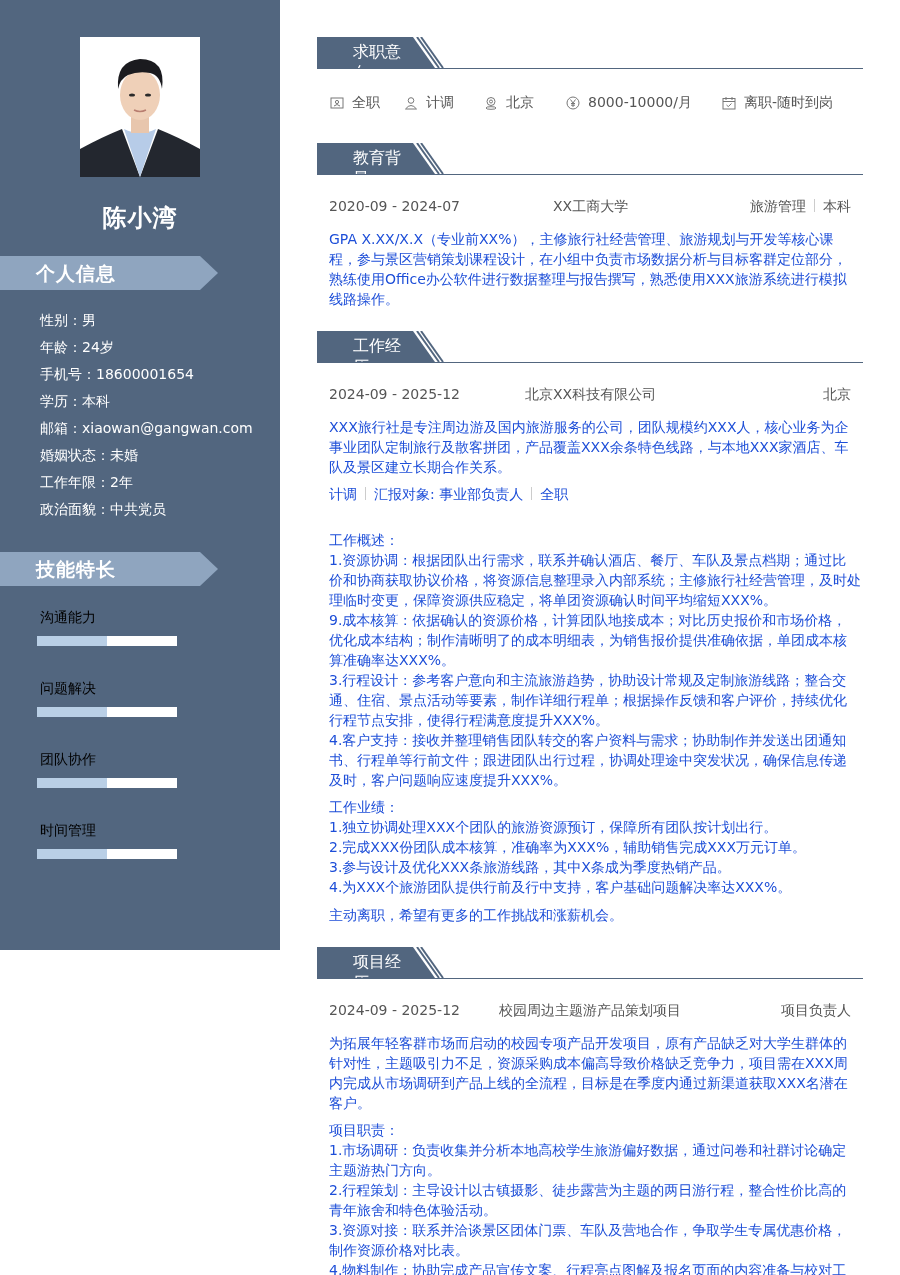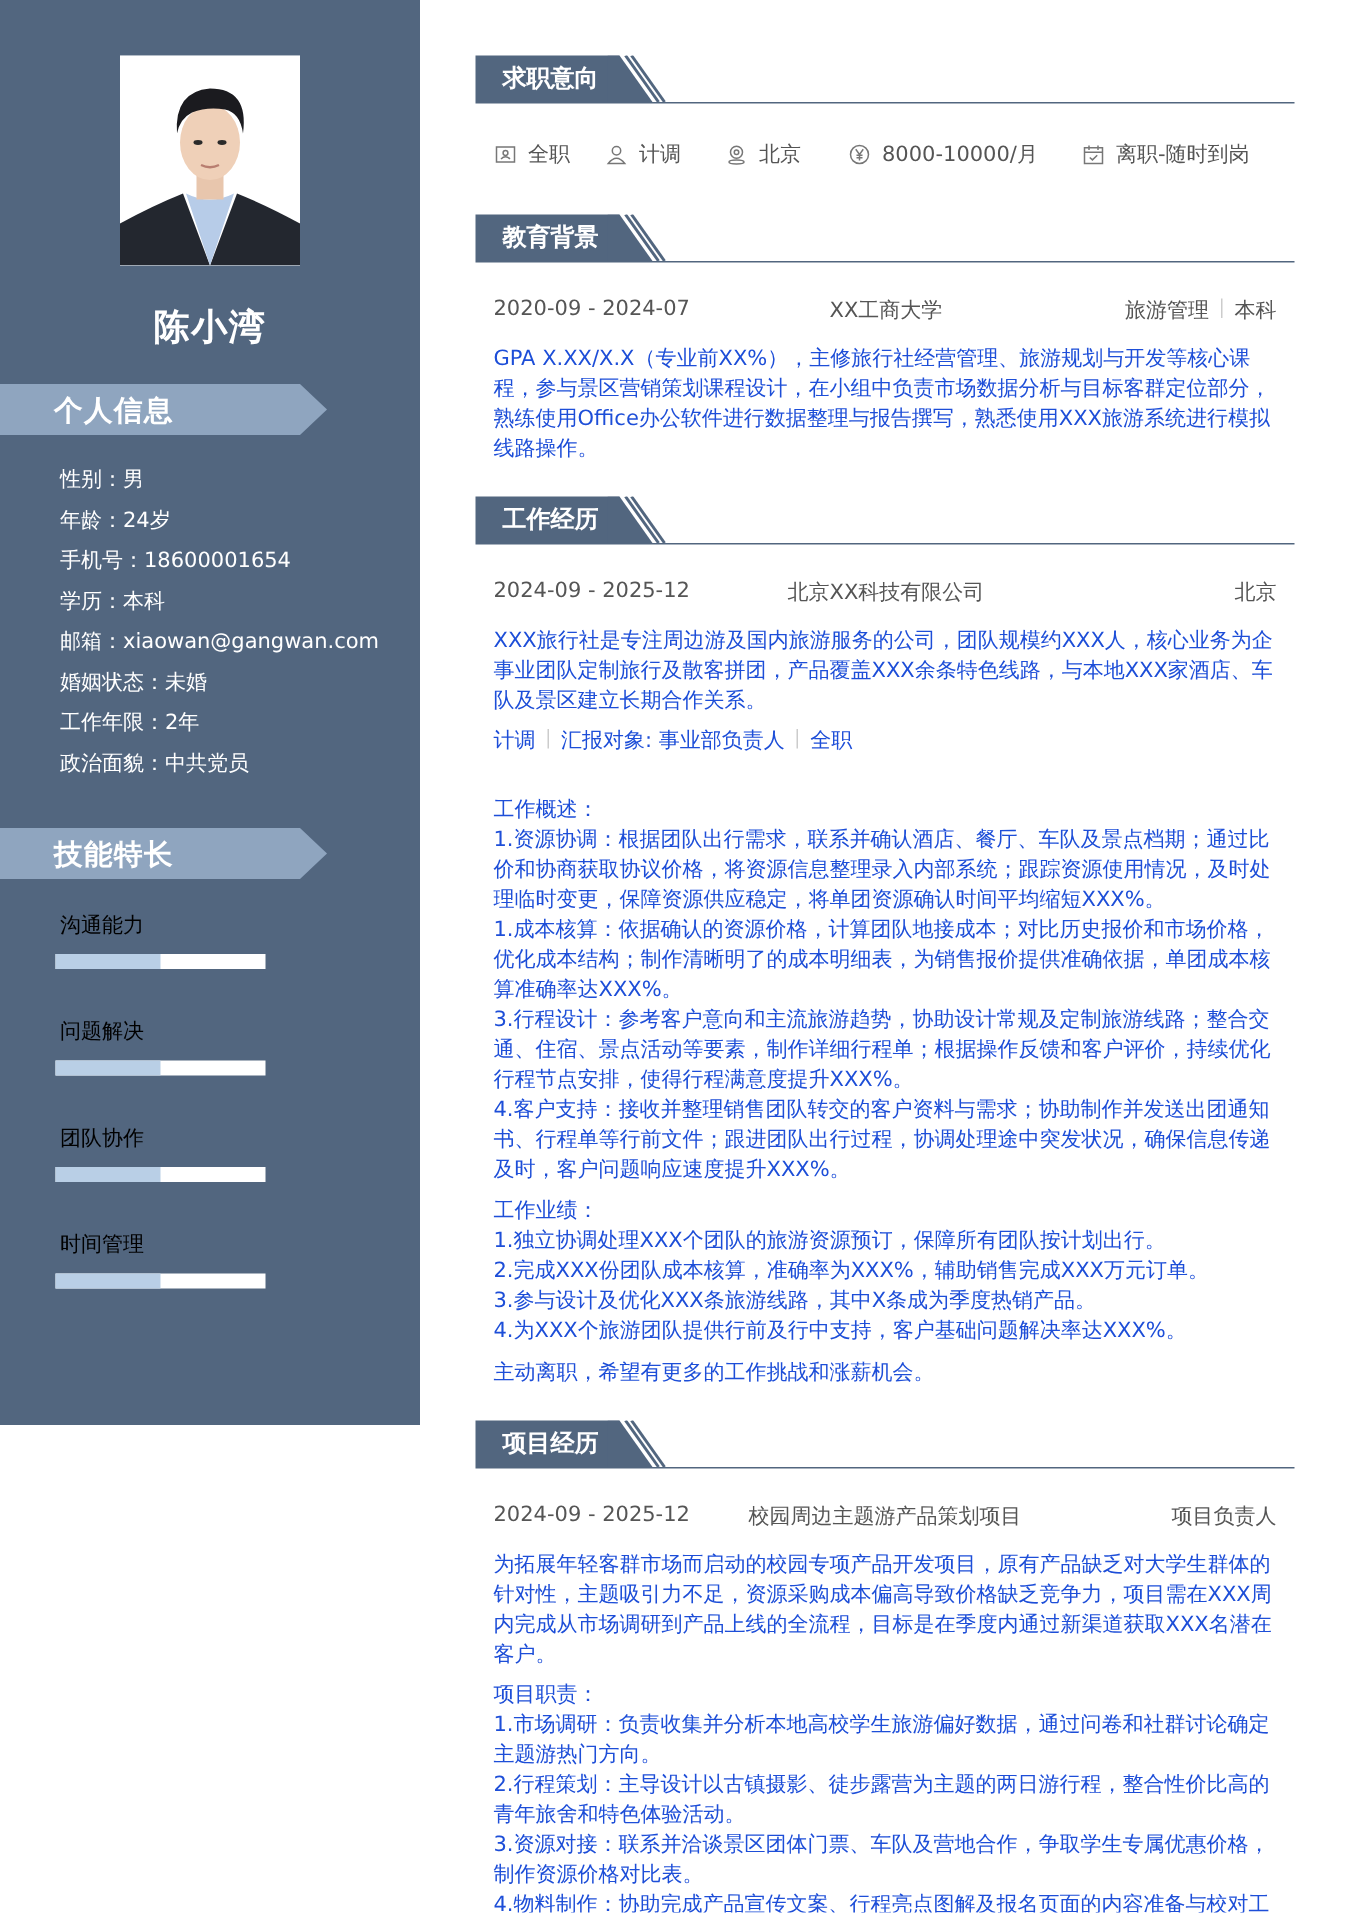--- a/index.html
+++ b/index.html
@@ -18,21 +18,21 @@
   .info-list { position: absolute; left: 40px; top: 309px; }
   .info-row { height: 27px; line-height: 22px; color: #ffffff; font-size: 14px; white-space: nowrap; }
 
   .skill { position: absolute; left: 40px; }
   .skill-label { color: #000000; font-size: 14px; height: 22px; line-height: 22px; }
   .skill-bar { position: absolute; left: -3px; top: 30px; width: 140px; height: 10px; background: #ffffff; }
   .skill-bar .fill { position: absolute; left: 0; top: 0; height: 10px; background: #b9cfe6; }
 
   .section-head { position: absolute; left: 317px; width: 546px; height: 32px; }
   .section-head .tab { position: absolute; left: 0; top: 0; height: 31px; width: 96px; background: #52667f; }
-  .section-head .tab span { position: absolute; left: 18px; top: 5px; color: #ffffff; font-size: 16px; font-weight: bold; }
+  .section-head .tab span { position: absolute; left: 36px; top: 5px; color: #ffffff; font-size: 16px; font-weight: normal; }
   .section-head .slash { position: absolute; left: 88px; top: 0; width: 40px; height: 32px; }
   .section-head .line { position: absolute; left: 0; right: 0; top: 31px; height: 1px; background: #52667f; }
 
   .intent-row { position: absolute; left: 330px; top: 92px; display: flex; font-size: 14px; color: #555; white-space: nowrap; }
   .intent-item { display: flex; align-items: center; height: 22px; }
   .intent-item svg { margin-right: 8px; }
 
   .meta-row { position: absolute; left: 329px; width: 522px; height: 22px; font-size: 14px; color: #555; white-space: nowrap; }
   .meta-row .c1 { position: absolute; left: 0; top: 0; }
   .meta-row .c2 { position: absolute; top: 0; }
@@ -213,23 +213,23 @@
   <span class="ln">队及景区建立长期合作关系。</span>
 </div>
 
 <div class="para" style="top:484px;">
   <span>计调</span><span class="sep"></span><span>汇报对象: 事业部负责人</span><span class="sep"></span><span>全职</span>
 </div>
 
 <div class="para" style="top:530px;">
   <span class="ln">工作概述：</span>
   <span class="ln">1.资源协调：根据团队出行需求，联系并确认酒店、餐厅、车队及景点档期；通过比</span>
-  <span class="ln">价和协商获取协议价格，将资源信息整理录入内部系统；跟踪资源使用情况，及时处</span>
+  <span class="ln">价和协商获取协议价格，将资源信息整理录入内部系统；主修旅行社经营管理，及时处</span>
   <span class="ln">理临时变更，保障资源供应稳定，将单团资源确认时间平均缩短XXX%。</span>
-  <span class="ln">1.成本核算：依据确认的资源价格，计算团队地接成本；对比历史报价和市场价格，</span>
+  <span class="ln">9.成本核算：依据确认的资源价格，计算团队地接成本；对比历史报价和市场价格，</span>
   <span class="ln">优化成本结构；制作清晰明了的成本明细表，为销售报价提供准确依据，单团成本核</span>
   <span class="ln">算准确率达XXX%。</span>
   <span class="ln">3.行程设计：参考客户意向和主流旅游趋势，协助设计常规及定制旅游线路；整合交</span>
   <span class="ln">通、住宿、景点活动等要素，制作详细行程单；根据操作反馈和客户评价，持续优化</span>
   <span class="ln">行程节点安排，使得行程满意度提升XXX%。</span>
   <span class="ln">4.客户支持：接收并整理销售团队转交的客户资料与需求；协助制作并发送出团通知</span>
   <span class="ln">书、行程单等行前文件；跟进团队出行过程，协调处理途中突发状况，确保信息传递</span>
   <span class="ln">及时，客户问题响应速度提升XXX%。</span>
 </div>
 

